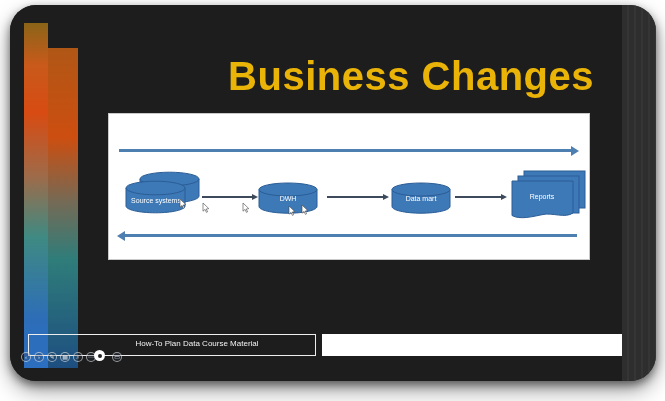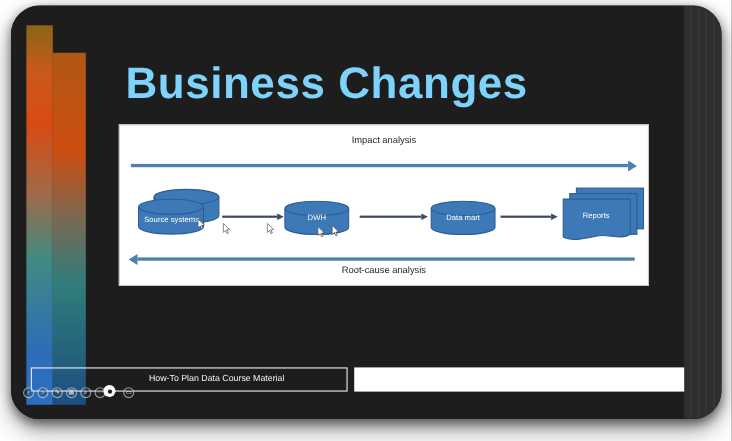--- a/index.html
+++ b/index.html
@@ -29,21 +29,21 @@
   }
   .strip-b {
     position:absolute; left:38px; top:43px; width:30px; height:320px;
     background:linear-gradient(180deg,#b05716 0%,#cc4e10 28%,#756a55 48%,
                #2f7d7a 66%,#1d4e80 100%);
   }
 
   
   .title {
     position:absolute; left:104px; top:49px; width:480px;
-    color:#7dd3fc; font-size:40px; font-weight:bold; letter-spacing:.5px;
+    color:#eab308; font-size:40px; font-weight:bold; letter-spacing:.5px;text-align:right;
   }
 
   
   .panel {
     position:absolute; left:98px; top:108px; width:482px; height:147px;
     background:#ffffff; border:1px solid #c9c9c9;
   }
   .flow-label { position:absolute; width:100%; text-align:center;
     color:#1f1f1f; font-size:8.5px; }
   .impact-label { top:8px; }
@@ -107,21 +107,20 @@
 <div class="frame">
   <div class="slide">
 
     <div class="strip-a"></div>
     <div class="strip-b"></div>
 
     <h1 class="title">Business Changes</h1>
 
     <div class="panel">
 
-      <div class="flow-label impact-label">Impact analysis</div>
 
       <div class="harrow right arrow-top"></div>
 
       <div class="node" style="left:16px; top:57px; width:75px; height:46px;">
         <svg width="75" height="46" viewBox="0 0 75 46">
           <g stroke="#2a5d96" stroke-width="1" fill="#3e79b7">
             <path d="M15,8 v17 c0,3.8 13,6.8 29.5,6.8 s29.5,-3 29.5,-6.8 v-17"></path>
             <ellipse cx="44.5" cy="8" rx="29.5" ry="6.8"></ellipse>
             <path d="M1,17 v18 c0,3.8 13,6.8 29.5,6.8 s29.5,-3 29.5,-6.8 v-18"></path>
             <ellipse cx="30.5" cy="17" rx="29.5" ry="6.8"></ellipse>
@@ -162,21 +161,20 @@
             <rect x="13" y="1" width="61" height="37"></rect>
             <rect x="7" y="6" width="61" height="37"></rect>
             <path d="M1,11 H62 V43 C54,48.5 42,42.5 32,44.5 C22,46.5 9,50 1,45.5 Z"></path>
           </g>
         </svg>
         <div class="lbl" style="top:23px; width:62px;">Reports</div>
       </div>
 
       <div class="harrow left arrow-bottom"></div>
 
-      <div class="flow-label rootcause-label">Root-cause analysis</div>
 
       <svg class="cursor" style="left:70px; top:85px;" viewBox="0 0 8 11">
           <path d="M1,0 L1,8.2 L3.1,6.4 L4.4,9.4 L5.6,8.8 L4.3,6 L6.8,5.6 Z" fill="#fff" stroke="#444" stroke-width="0.6"></path>
         </svg>
       <svg class="cursor" style="left:93px; top:89px;" viewBox="0 0 8 11">
           <path d="M1,0 L1,8.2 L3.1,6.4 L4.4,9.4 L5.6,8.8 L4.3,6 L6.8,5.6 Z" fill="#fff" stroke="#444" stroke-width="0.6"></path>
         </svg>
       <svg class="cursor" style="left:133px; top:89px;" viewBox="0 0 8 11">
           <path d="M1,0 L1,8.2 L3.1,6.4 L4.4,9.4 L5.6,8.8 L4.3,6 L6.8,5.6 Z" fill="#fff" stroke="#444" stroke-width="0.6"></path>
         </svg>

